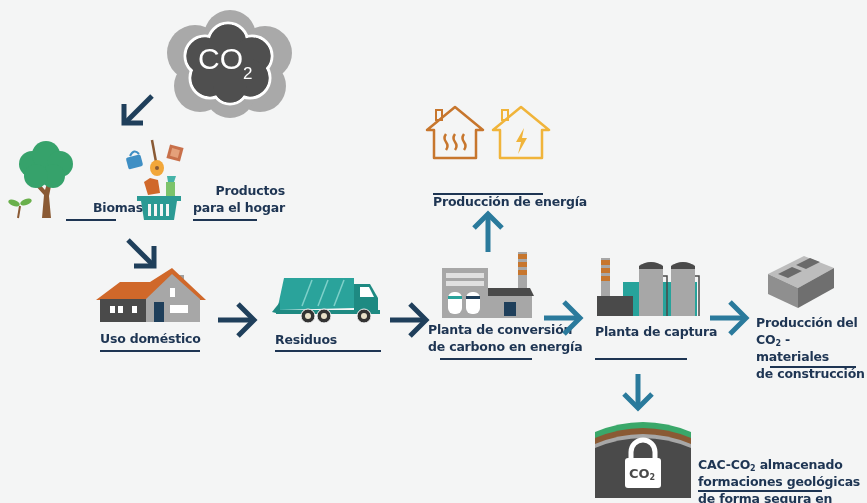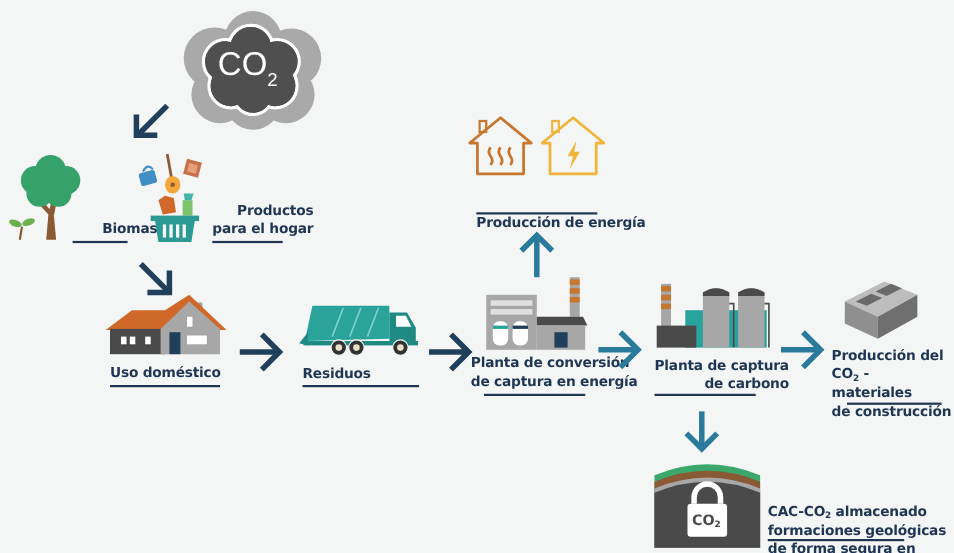--- a/index.html
+++ b/index.html
@@ -233,21 +233,21 @@
     <rect x="8" y="46" width="14" height="3" fill="#2aa39b"></rect>
     <rect x="26" y="46" width="14" height="3" fill="#1f3f5b"></rect>
     <polygon points="48,38 90,38 94,46 48,46" fill="#4a4a4a"></polygon>
     <rect x="48" y="46" width="44" height="22" fill="#a7a7a7"></rect>
     <rect x="64" y="52" width="12" height="14" fill="#1f3f5b"></rect>
   </svg>
 </div>
 
 <div class="lbl" style="left:428px;top:321px;">
   <div>Planta de conversión</div>
-  <div>de captura en energía</div>
+  <div>de carbono en energía</div>
 </div>
 <div class="uline" style="left:440px;top:358px;width:92px;"></div>
 
 <div class="abs" style="left:542px;top:298px;">
   <svg width="44" height="40">
     <line x1="2" y1="20" x2="38" y2="20" stroke="#2a7a9c" stroke-width="5"></line>
     <polyline points="22,4 38,20 22,36" fill="none" stroke="#2a7a9c" stroke-width="5"></polyline>
   </svg>
 </div>
 
@@ -263,21 +263,20 @@
     <path d="M76 10 Q88 2 100 10 L100 60 L76 60 Z" fill="#a7a7a7"></path>
     <path d="M76 10 Q88 2 100 10 L100 13 L76 13 Z" fill="#4a4a4a"></path>
     <path d="M68 20 L72 20 L72 60" fill="none" stroke="#4a4a4a" stroke-width="1.5"></path>
     <path d="M100 20 L104 20 L104 60" fill="none" stroke="#4a4a4a" stroke-width="1.5"></path>
     <rect x="2" y="40" width="36" height="20" fill="#4a4a4a"></rect>
   </svg>
 </div>
 
 <div class="lbl" style="left:595px;top:323px;text-align:right;">
   <div>Planta de captura</div>
-  <div>de carbono</div>
 </div>
 <div class="uline" style="left:595px;top:358px;width:92px;"></div>
 
 <div class="abs" style="left:708px;top:298px;">
   <svg width="44" height="40">
     <line x1="2" y1="20" x2="38" y2="20" stroke="#2a7a9c" stroke-width="5"></line>
     <polyline points="22,4 38,20 22,36" fill="none" stroke="#2a7a9c" stroke-width="5"></polyline>
   </svg>
 </div>
 

